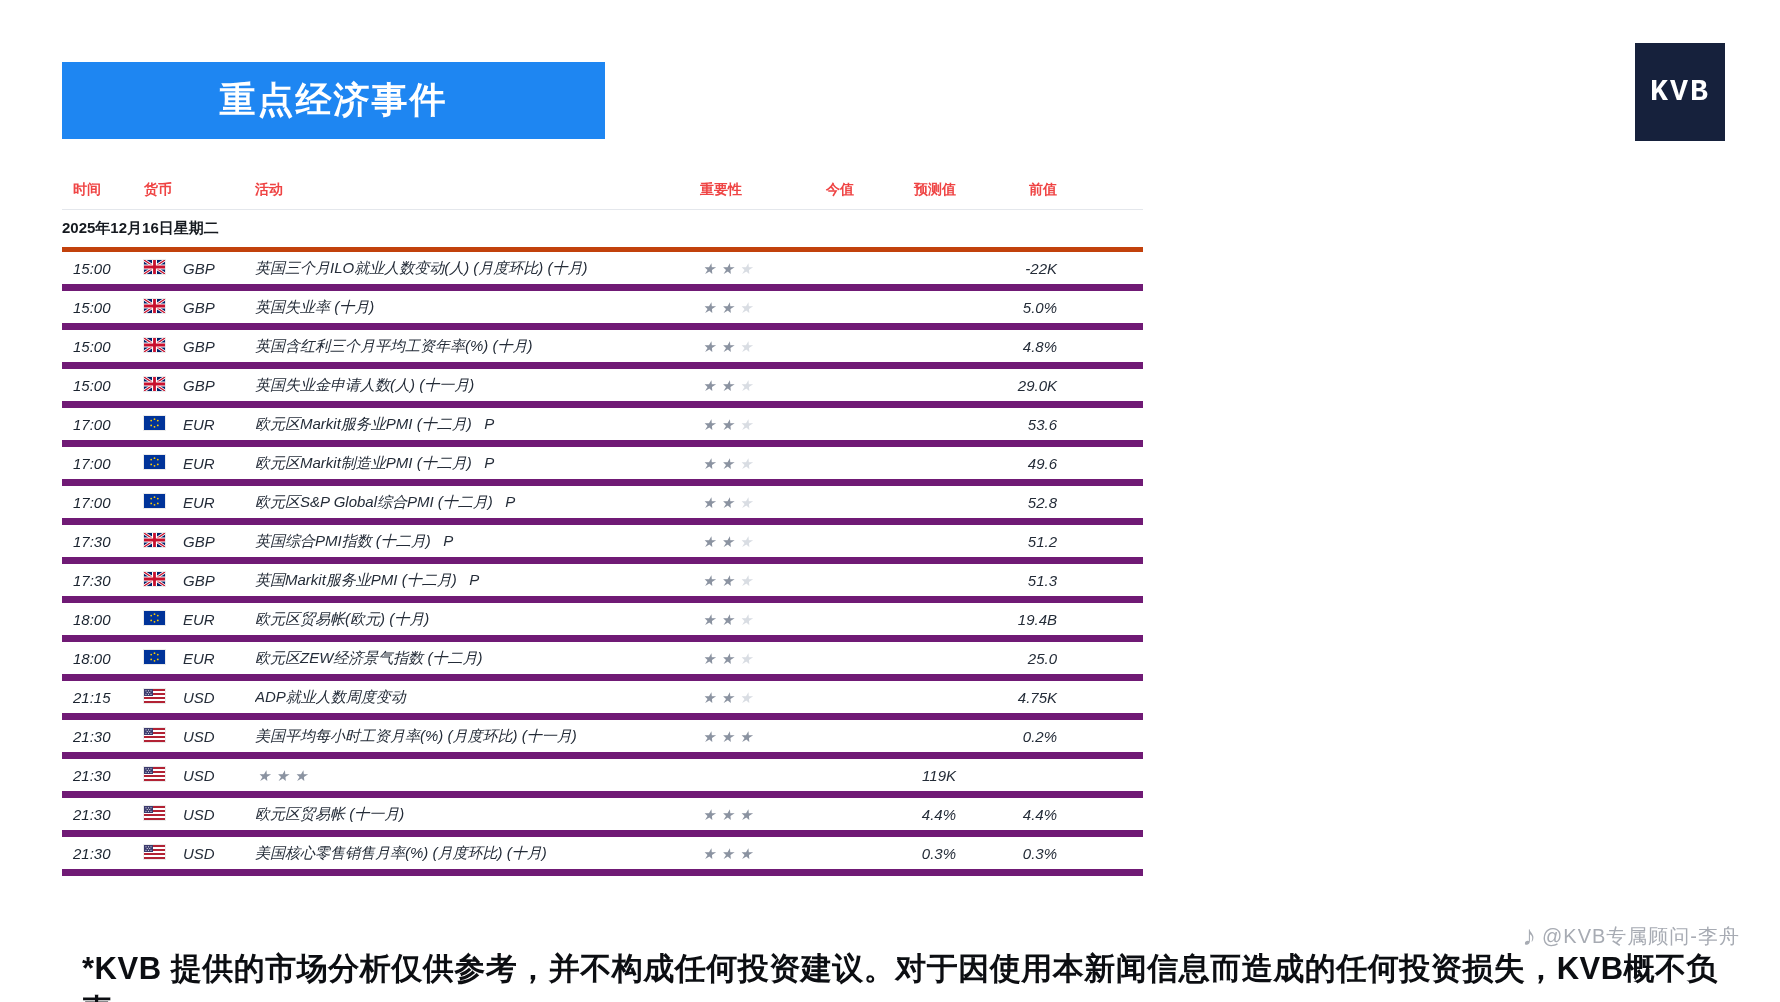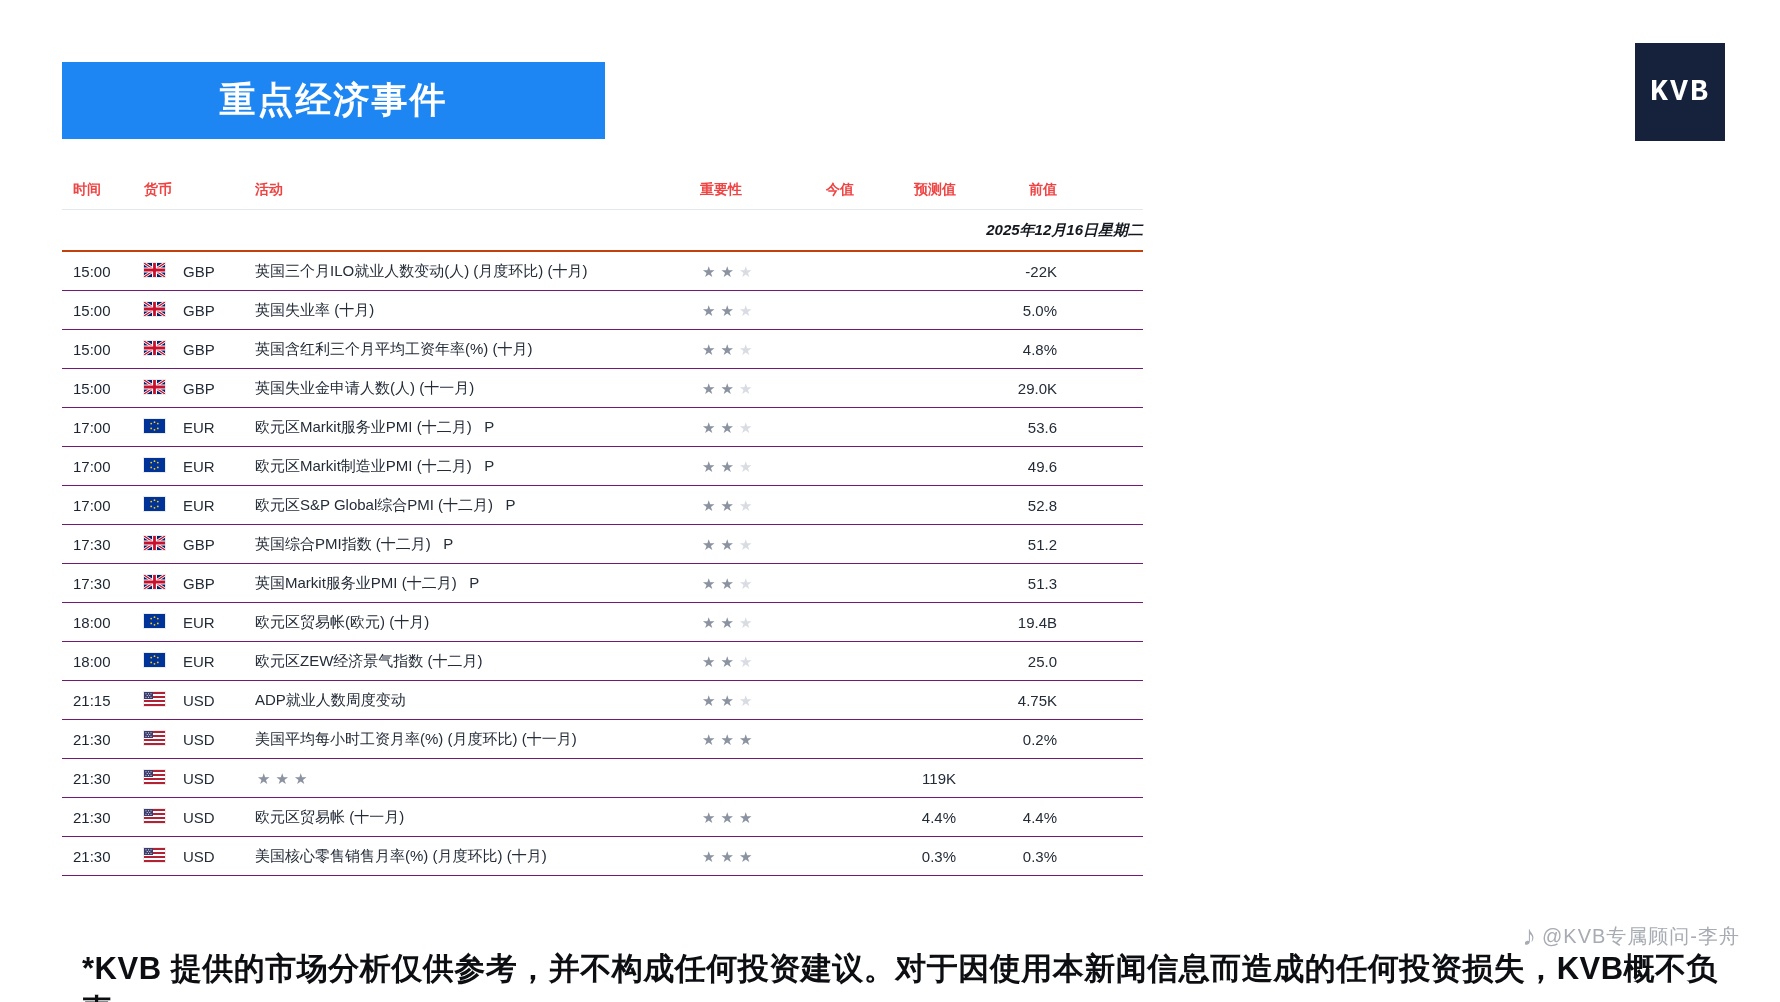--- a/index.html
+++ b/index.html
@@ -17,25 +17,25 @@
                font-size:30px; letter-spacing:2px; }
 
   .calendar { position:absolute; left:62px; top:170px; width:1081px; }
   .grid-row { display:grid;
               grid-template-columns:82px 111px 445px 92px 62px 102px 101px 1fr;
               align-items:center; }
   .thead { height:40px; border-bottom:1px solid #e4e7ec; }
   .th { font-size:14px; font-weight:bold; color:#ef4444; }
   .th.right { text-align:right; }
   .pad-l { padding-left:11px; }
-  .date-band { height:42px; display:flex; align-items:center; justify-content:flex-end;
-               border-bottom:2px solid #c2410c;font-style:italic; }
+  .date-band { height:42px; display:flex; align-items:center; justify-content:flex-start;
+               border-bottom:5px solid #c2410c; }
   .date-text { font-size:15px; font-weight:bold; color:#15191f; }
 
-  .data-row { height:39px; border-bottom:1px solid #701a75; }
+  .data-row { height:39px; border-bottom:7px solid #701a75;font-style:italic; }
   .cell { font-size:15px; color:#242c38; }
   .cell-time { padding-left:11px; color:#1b2430; }
   .cell-currency { display:flex; align-items:flex-start; gap:18px; }
   .flag { width:21px; height:14px; display:inline-flex; box-shadow:0 0 0 1px rgba(0,0,0,0.08); }
   .flag svg { display:block; }
   .cell-event { white-space:pre; overflow:hidden; }
   .cell-stars { display:flex; gap:5px; padding-left:2px; }
   .star { font-size:15px; line-height:1; }
   .star.filled { color:#8b93a1; }
   .star.empty  { color:#d9dde3; }

